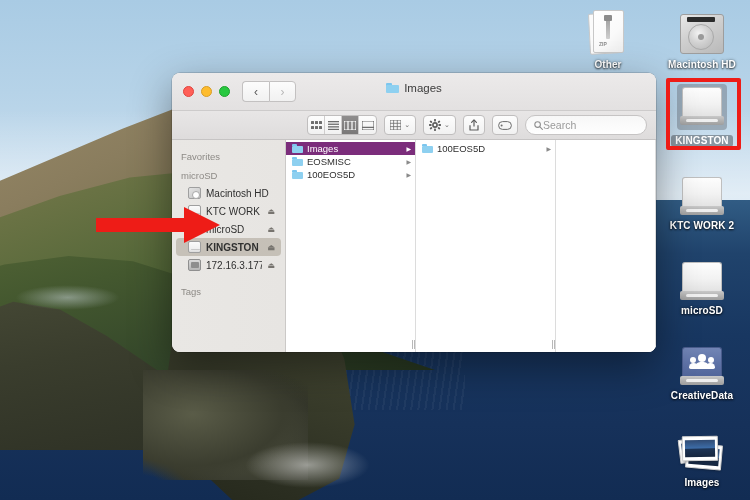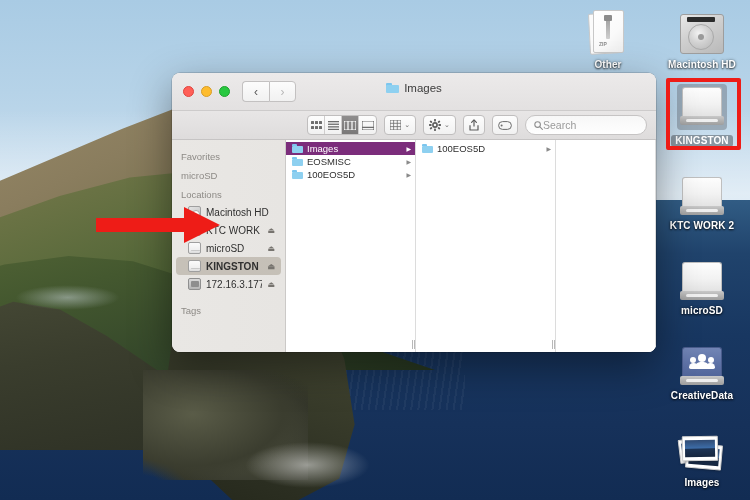--- a/index.html
+++ b/index.html
@@ -506,21 +506,20 @@
         </svg>
       <span class="ph">Search</span>
     </div>
   </div>
 
   <div class="body-row">
 
     <div class="sidebar">
       <div class="sb-head">Favorites</div>
       <div class="sb-head">microSD</div>
-      <div class="sb-head">Locations</div>
 
       <div class="sb-item">
         <div class="ic ic-hdd"></div>
         <span class="nm">Macintosh HD</span>
       </div>
       <div class="sb-item">
         <div class="ic ic-ext"></div>
         <span class="nm">KTC WORK 2</span>
         <span class="eject">⏏</span>
       </div>

